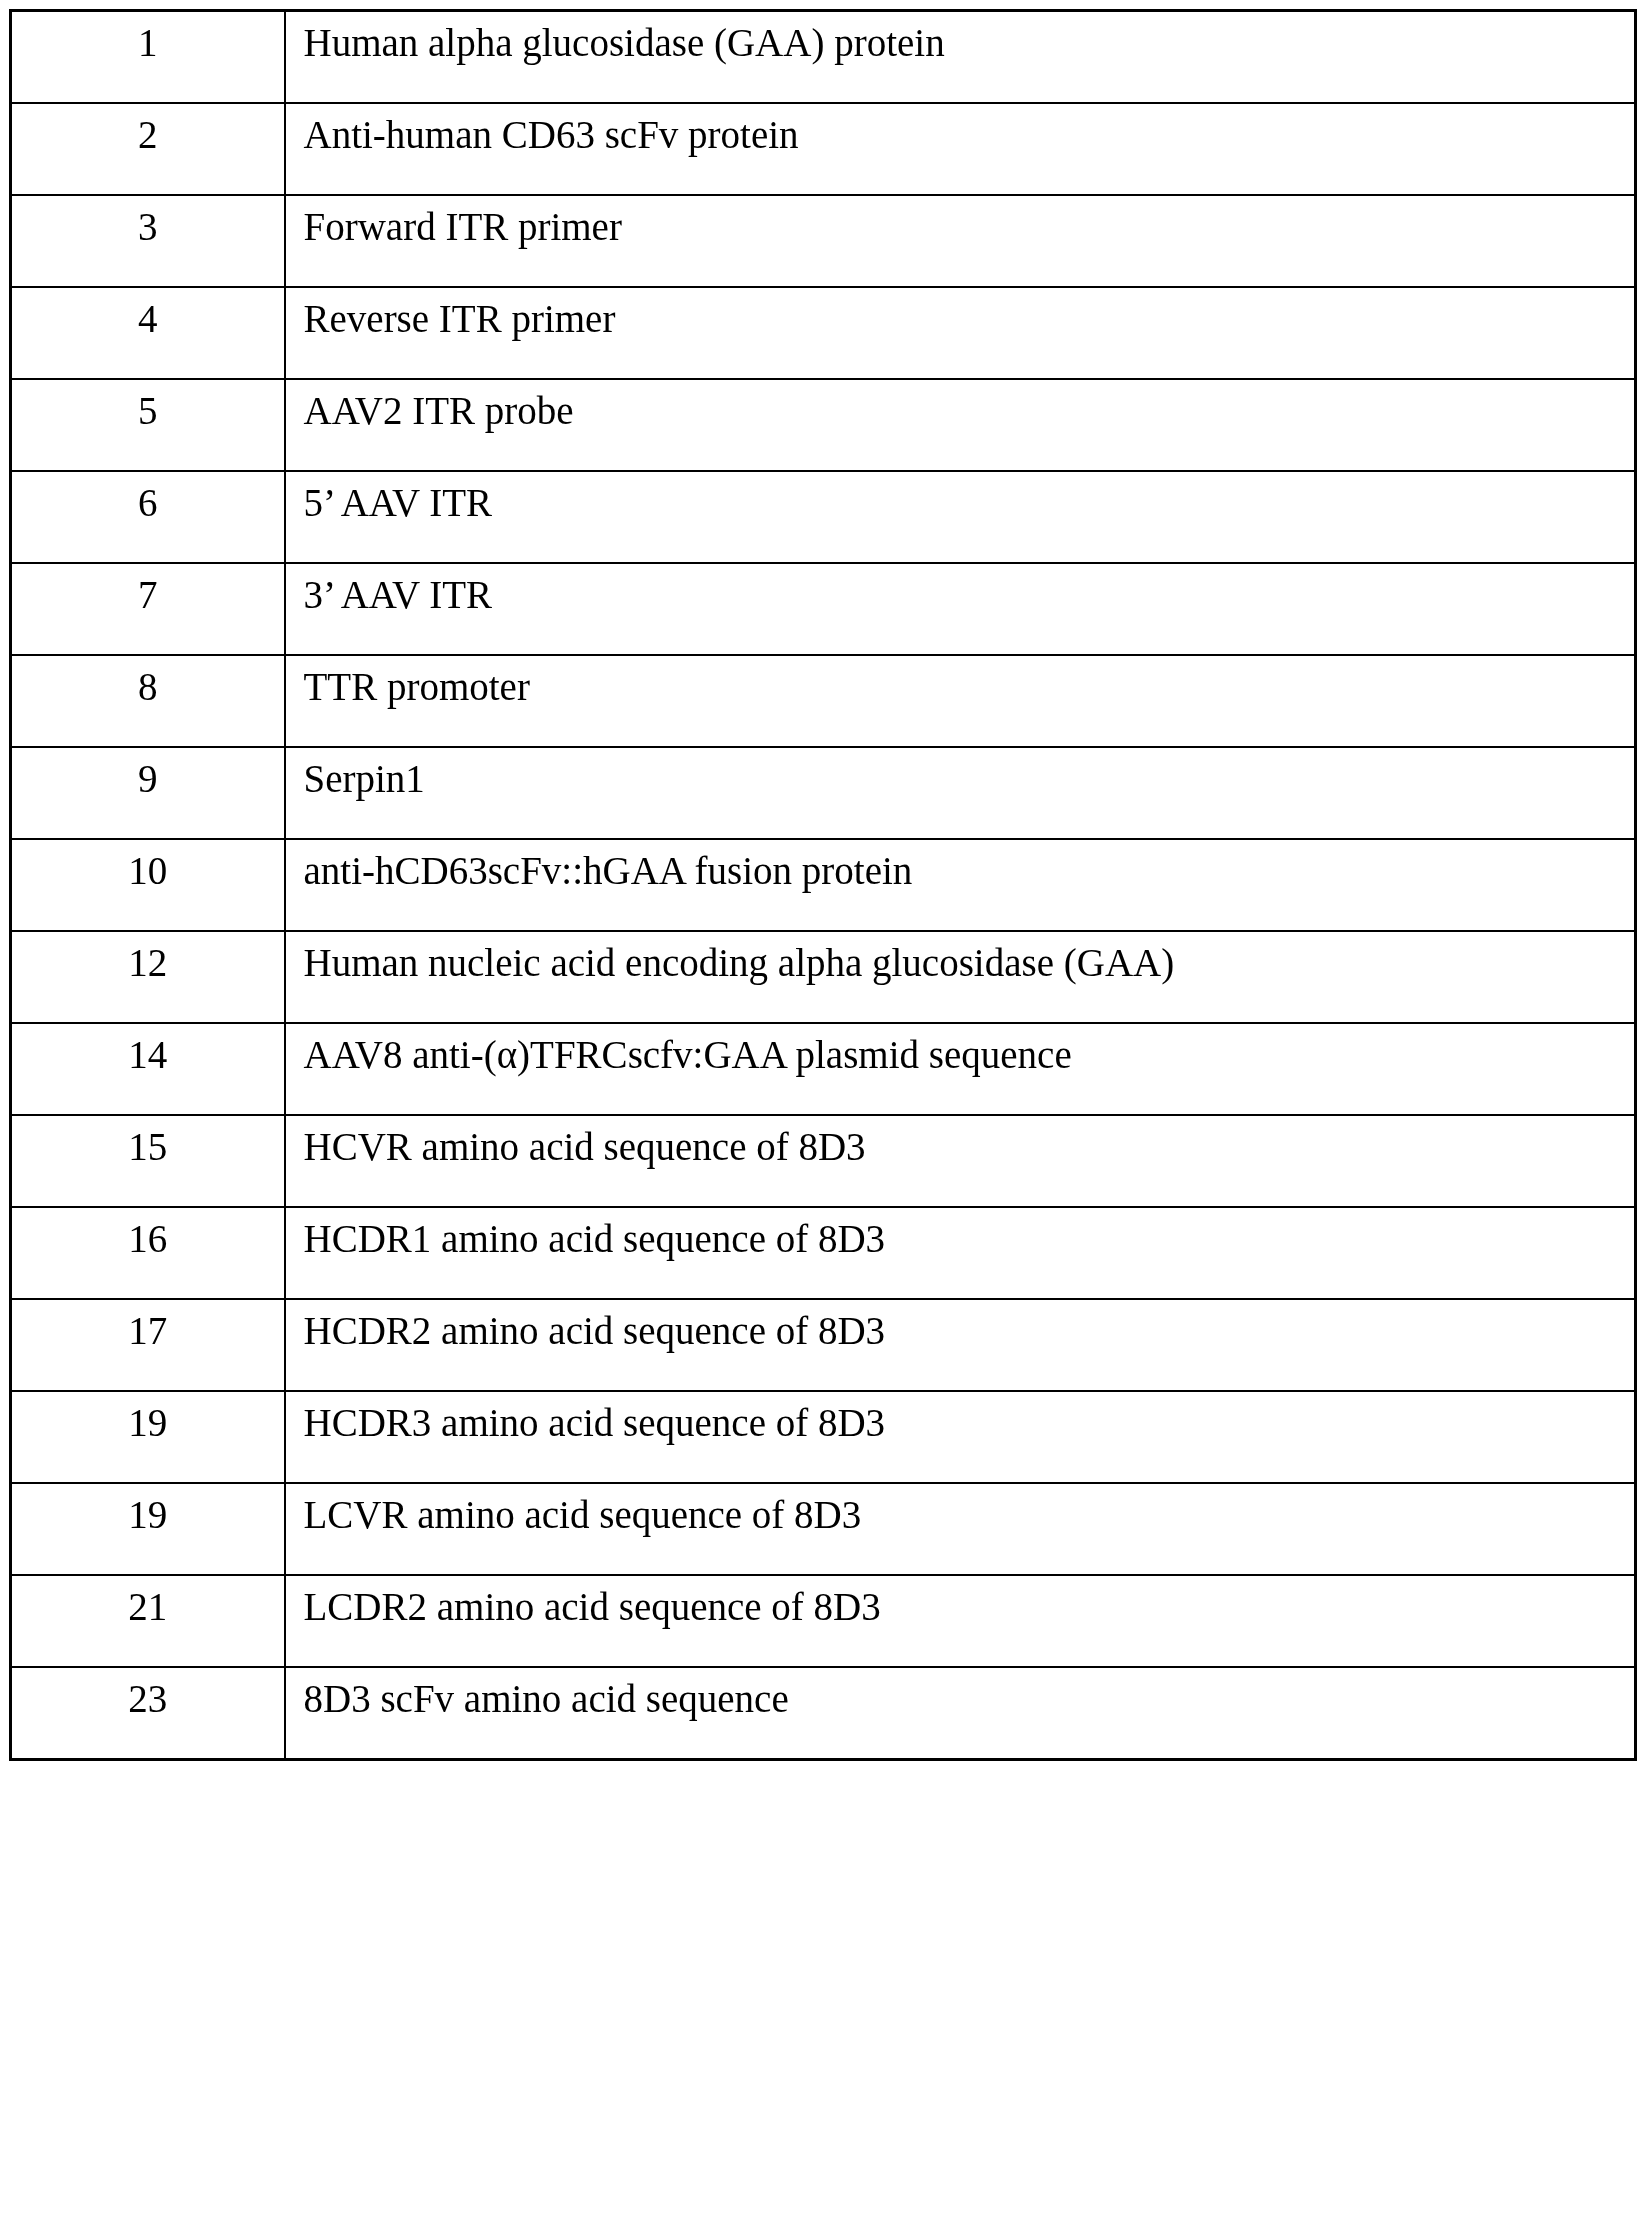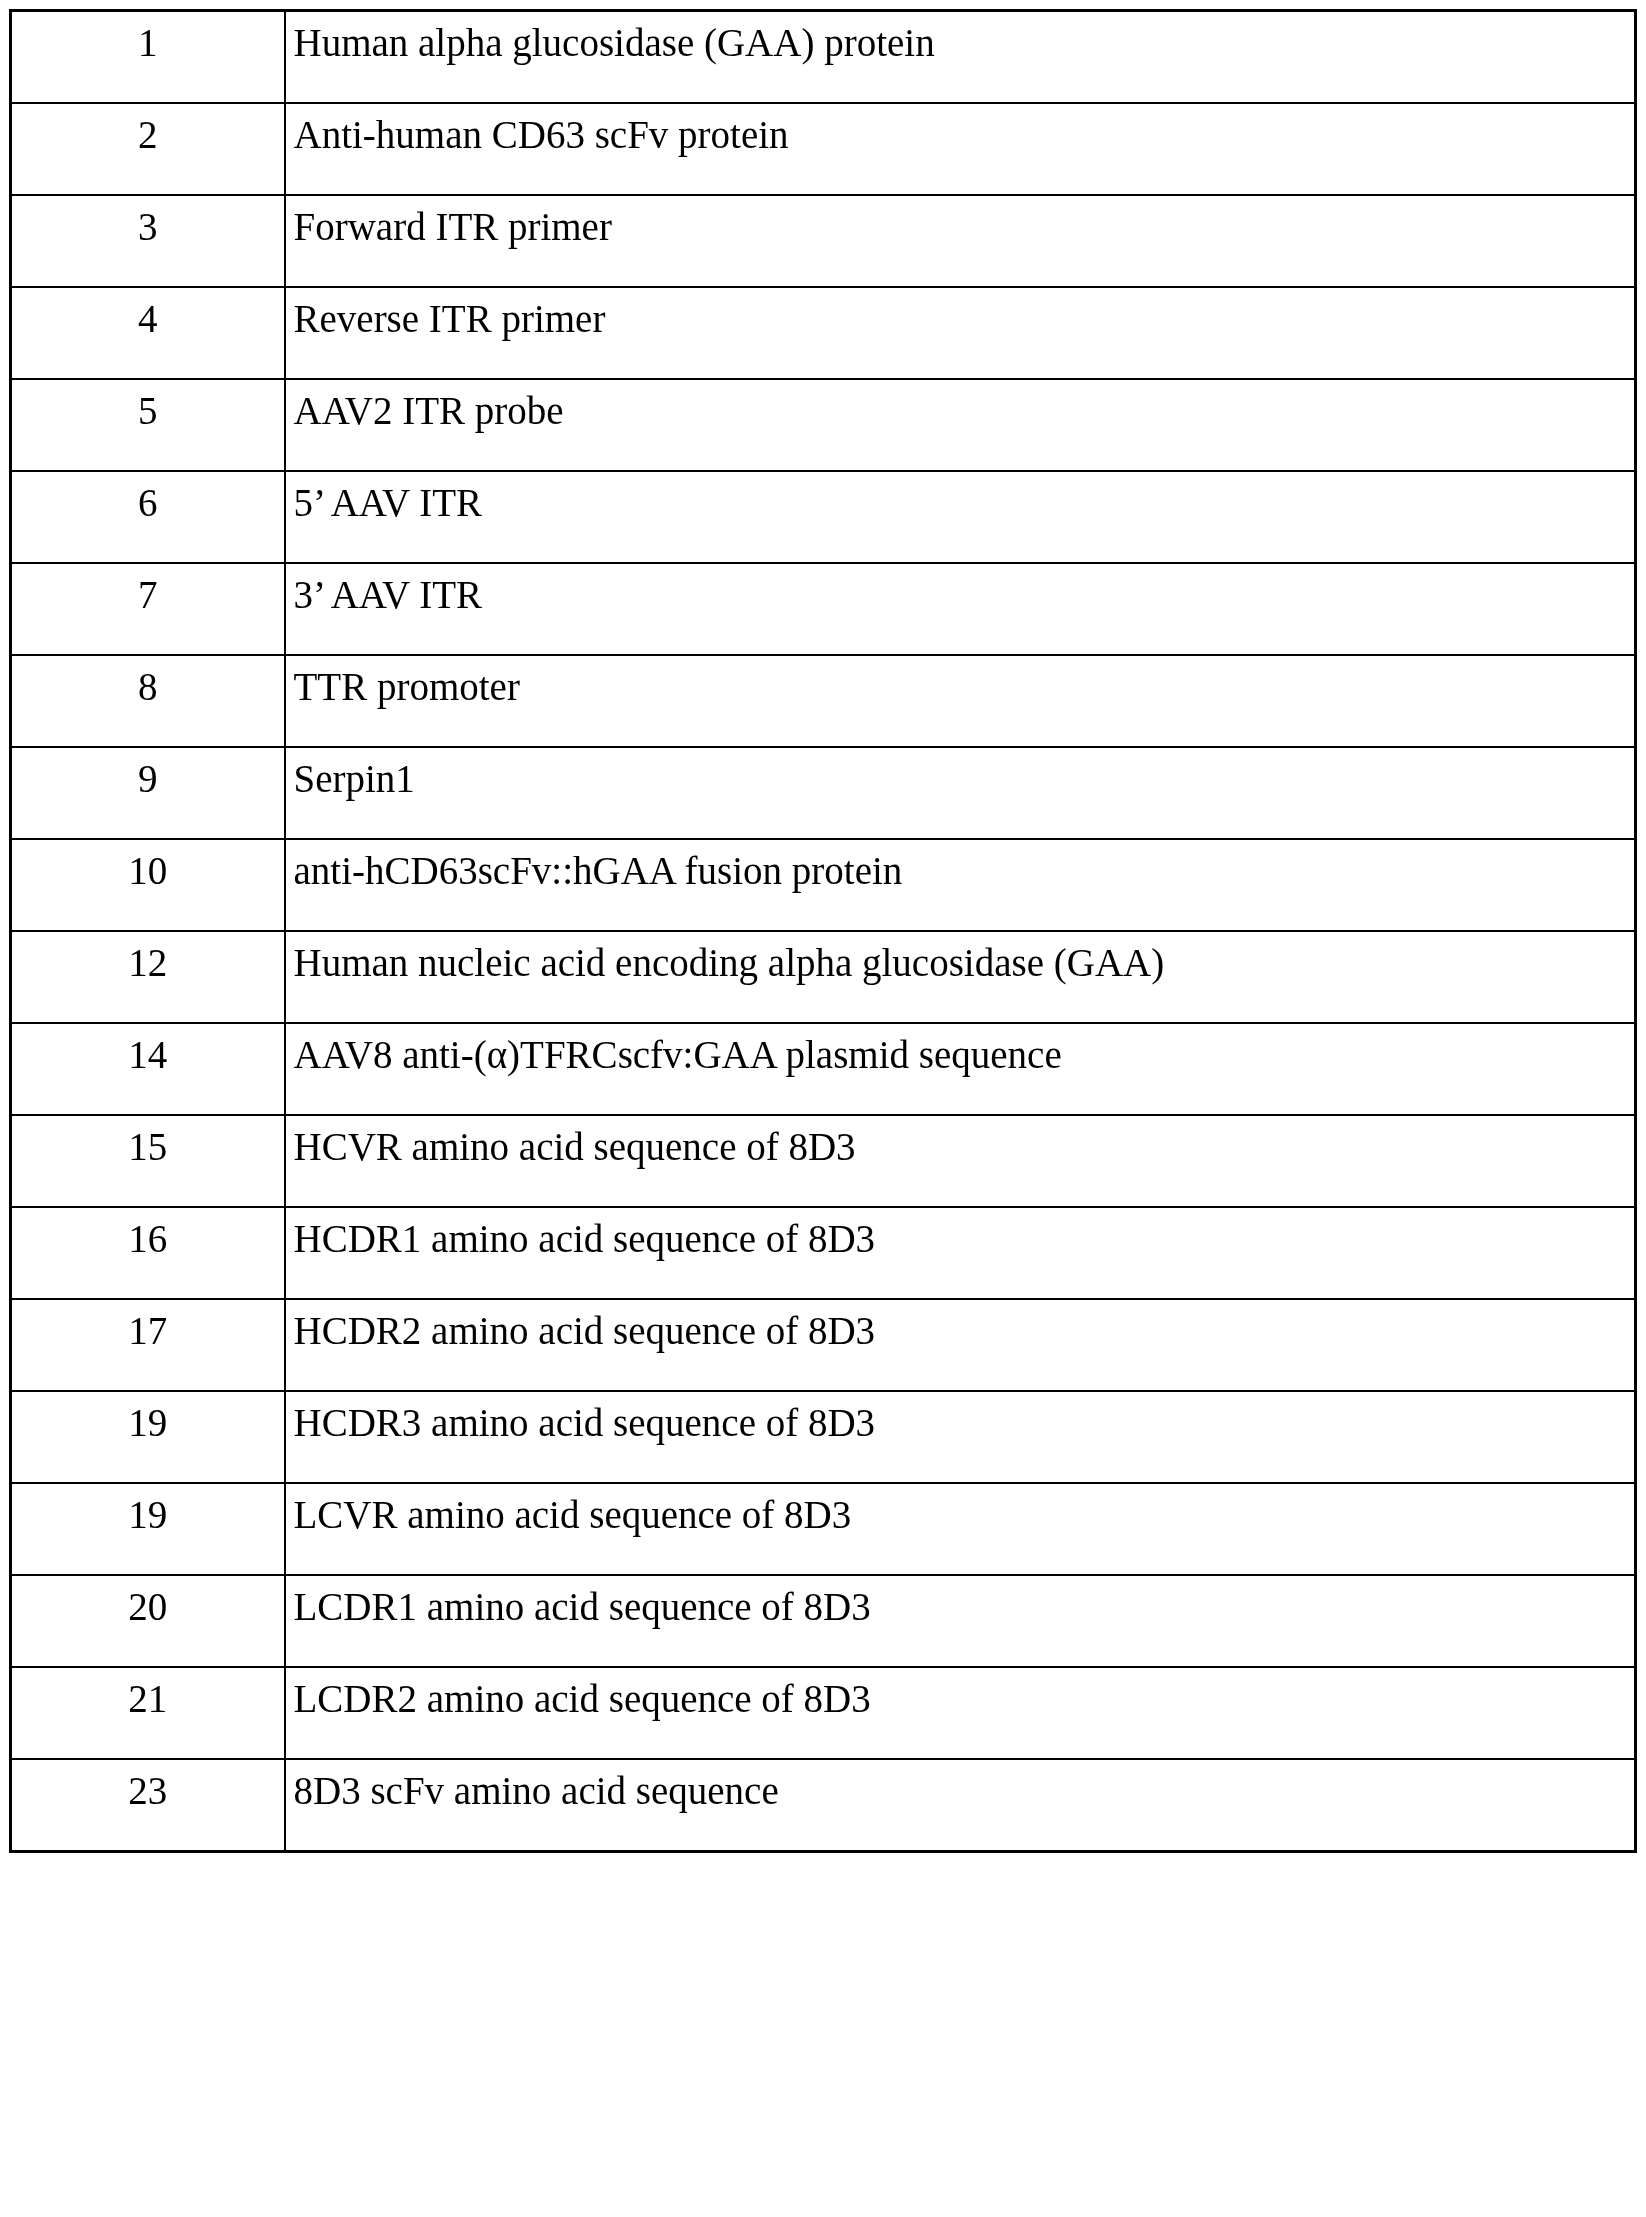--- a/index.html
+++ b/index.html
@@ -18,21 +18,21 @@
       border: 2.7px solid #000;
       height: 90px;
       vertical-align: top;
       padding: 0;
       font-size: 39px;
       line-height: 39px;
     }
     .col-num { width: 274px; }
     .num-cell { text-align: center; }
     .num-cell span, .desc-cell span { display: block; padding-top: 10.7px; }
-    .desc-cell span { padding-left: 8px; white-space: nowrap; }
+    .desc-cell span { padding-left: 18px; white-space: nowrap; }
   </style>
 </head>
 <body>
 
 <table class="seq-table">
   <colgroup>
     <col class="col-num">
     <col>
   </colgroup>
   <tbody id="table-body">
@@ -167,28 +167,20 @@
       <tr>
         <td class="num-cell">
           <span>19</span>
         </td>
         <td class="desc-cell">
           <span>LCVR amino acid sequence of 8D3</span>
         </td>
       </tr>
       <tr>
         <td class="num-cell">
-          <span>20</span>
-        </td>
-        <td class="desc-cell">
-          <span>LCDR1 amino acid sequence of 8D3</span>
-        </td>
-      </tr>
-      <tr>
-        <td class="num-cell">
           <span>21</span>
         </td>
         <td class="desc-cell">
           <span>LCDR2 amino acid sequence of 8D3</span>
         </td>
       </tr>
       <tr>
         <td class="num-cell">
           <span>23</span>
         </td>

